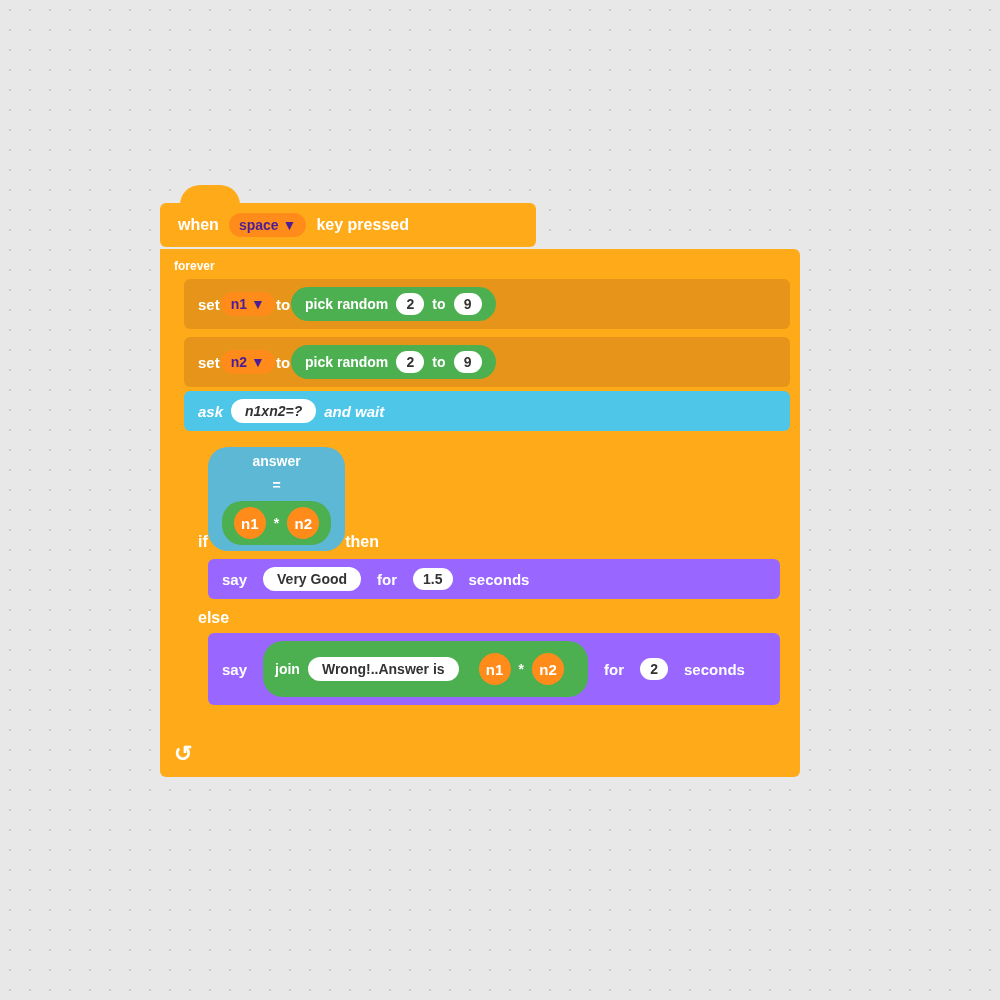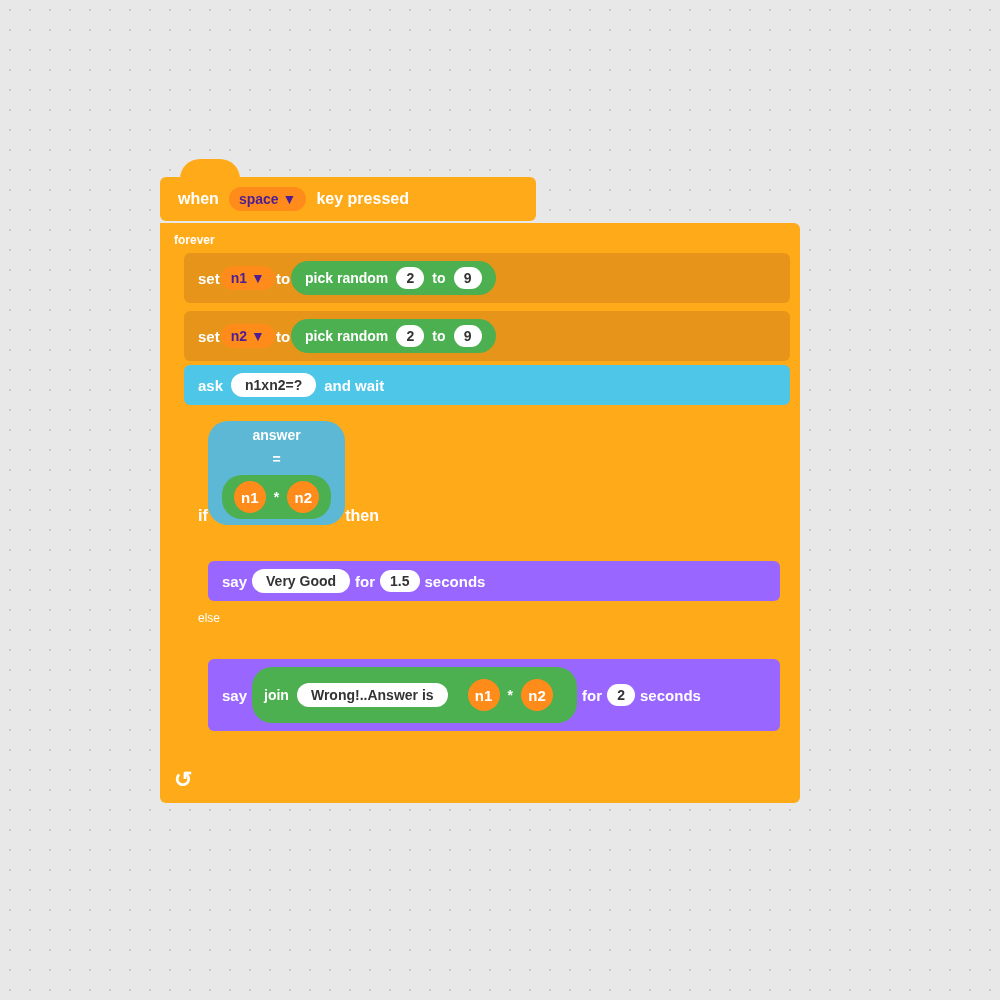--- a/index.html
+++ b/index.html
@@ -197,43 +197,42 @@
     }
 
     .if-body {
       margin-left: 24px;
       padding-bottom: 4px;
       padding-right: 10px;
     }
 
     .else-label {
       padding: 6px 14px;
-      font-size: 12px;
-      color: white;
-      font-weight: normal;
+      font-size: 16px;
+      color: white;
+      font-weight: bold;
     }
 
     .else-body {
       margin-left: 24px;
       padding-bottom: 10px;
       padding-right: 10px;
     }
 
     
     .say-block {
       background: var(--purple);
       border-radius: 6px;
       padding: 8px 14px;
       display: flex;
       align-items: center;
-      gap: 5px;
+      gap: 16px;
       font-size: 15px;
       color: white;
       font-weight: bold;
-      margin-top: 28px;
     }
 
     
     .join-block {
       background: var(--green);
       border-radius: 20px;
       padding: 6px 12px;
       display: inline-flex;
       align-items: center;
       gap: 8px;
@@ -319,21 +318,21 @@
         </div>
         <span>to</span>
         <div class="pick-random-block">
           <span>pick random</span>
           <div class="white-input">2</div>
           <span>to</span>
           <div class="white-input">9</div>
         </div>
       </div>
 
-      <div class="ask-block" style="margin-top: 0;">
+      <div class="ask-block" style="margin-top: 0; font-style: italic;">
         <span>ask</span>
         <div class="white-input" style="border-radius: 20px; padding: 4px 14px;">n1xn2=?</div>
         <span>and wait</span>
       </div>
 
       <div class="if-else-wrapper" style="margin-top: 4px;">
 
         <div class="if-header">
           <span>if</span>
           <div class="condition-block">

